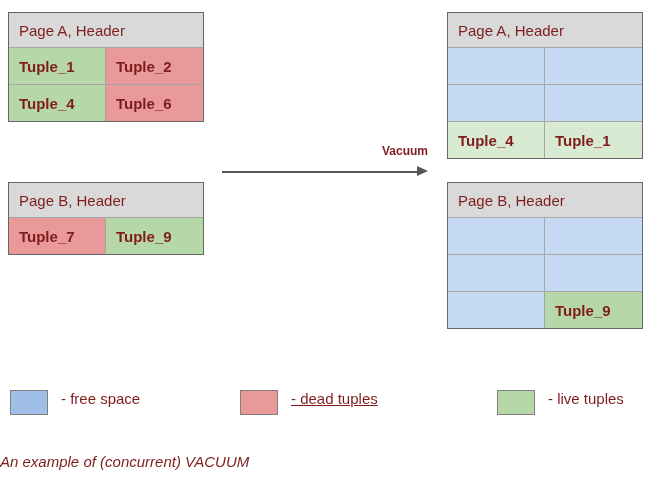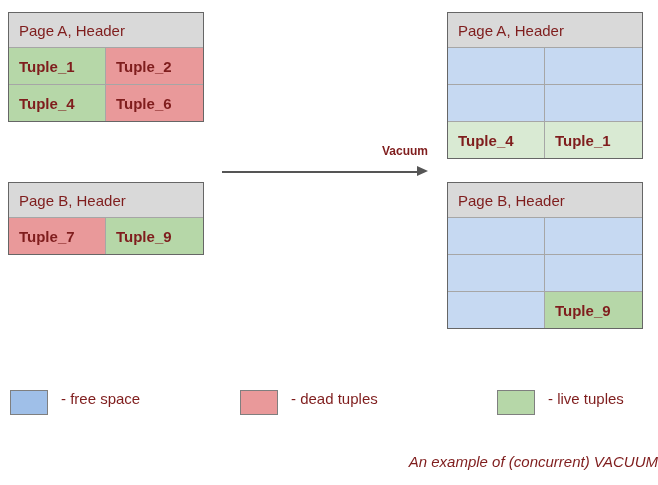--- a/index.html
+++ b/index.html
@@ -87,39 +87,39 @@
 
   
   .legend-item {
     position: absolute;
     top: 390px;
     display: flex;
     gap: 13px;
     font-size: 15px;
   }
   #legend-free { left: 10px;  }
-  #legend-dead { left: 240px; }
+  #legend-dead { left: 240px; text-decoration: underline; }
   #legend-live { left: 497px; }
   .swatch {
     width: 38px;
     height: 25px;
     border: 1px solid #7f7f7f;
     box-sizing: border-box;
   }
   .swatch[data-swatch="free"] { background: var(--free-legend, #9fbfe8); }
   .swatch[data-swatch="dead"] { background: var(--dead, #ea9999); }
   .swatch[data-swatch="live"] { background: var(--live, #b6d7a8); }
 
   
   .caption {
     position: absolute;
     left: 0;
     top: 453px;
     width: 100%;
-    text-align: right;
+    text-align: left;
     font-style: italic;
     font-size: 15px;
   }
 </style>
 </head>
 <body>
 
 <div id="canvas">
 
   <div class="page" id="page-a-before">

